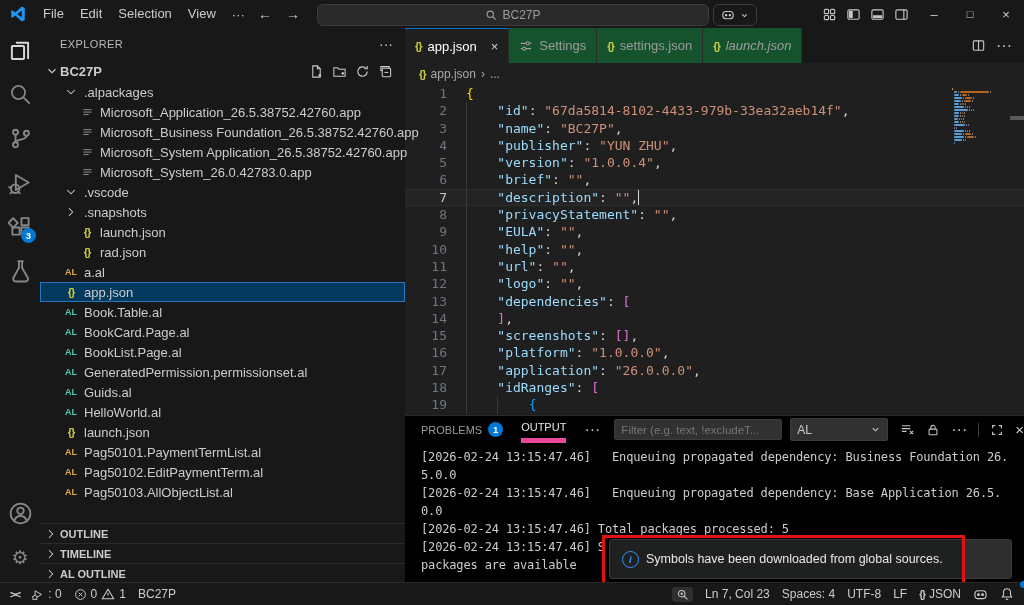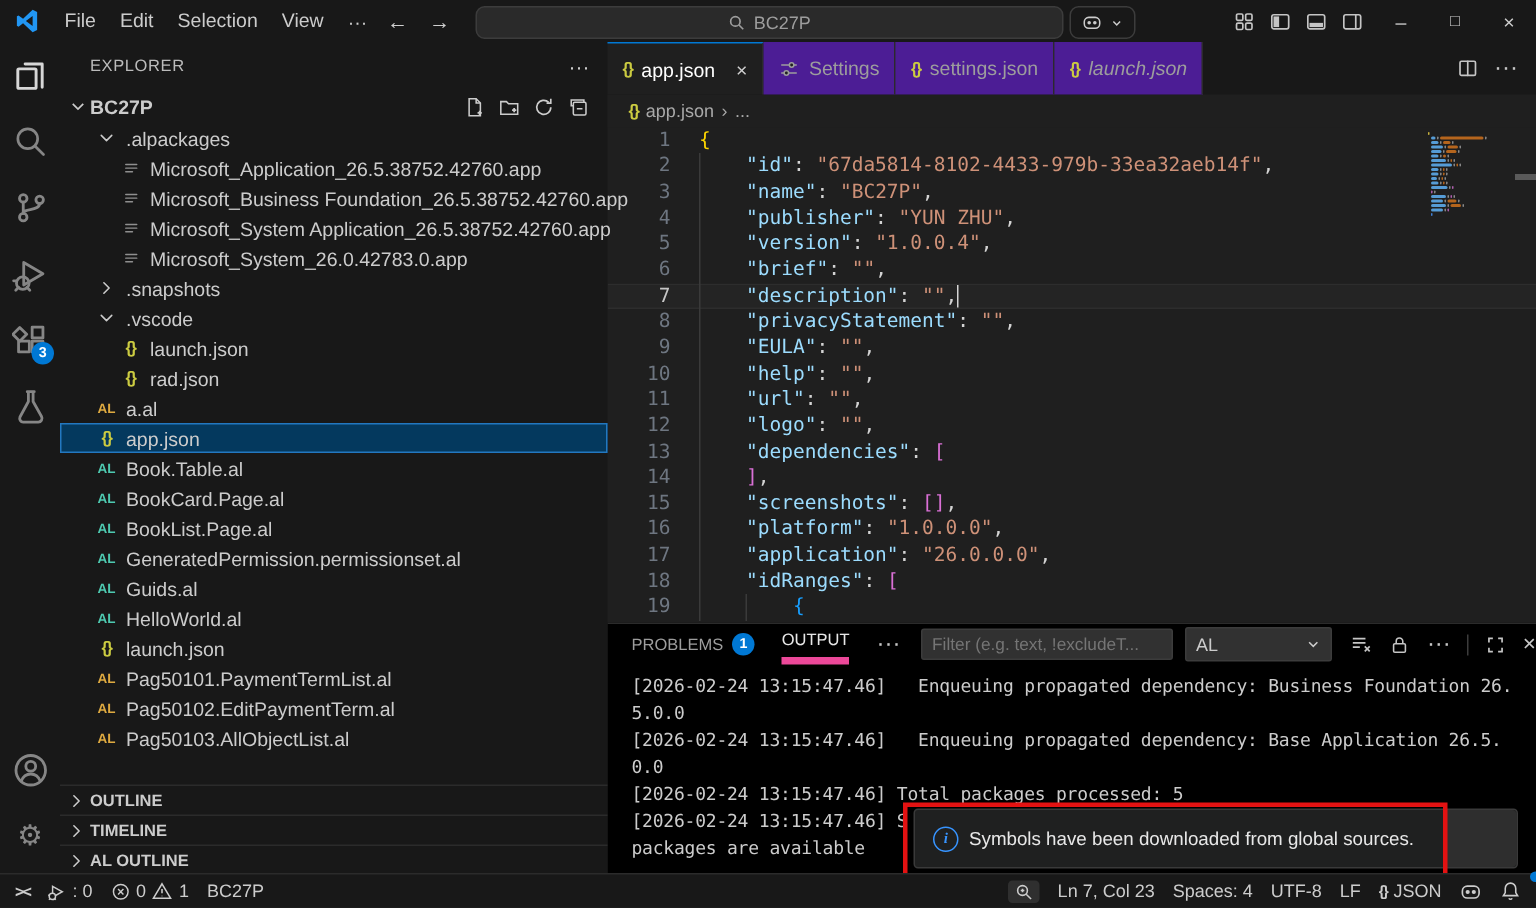--- a/index.html
+++ b/index.html
@@ -46,21 +46,21 @@
   .al-g{color:#4ec9b0;} .al-a{color:#dda940;}
   .applines{color:#8f8f8f;}
   .chev{color:#cccccc;}
   .sb-sections{position:absolute;bottom:0;left:0;right:0;}
   .sb-section{height:19px;display:flex;align-items:center;border-top:1px solid #2b2b2b;font-size:11px;font-weight:bold;
     color:#cccccc;padding-left:4px;gap:2px;}
 
   
   .editor{position:absolute;left:405px;top:28px;right:0;bottom:190px;background:#1f1f1f;}
   .tabbar{position:absolute;left:405px;top:28px;right:0;height:35px;background:#181818;display:flex;z-index:15;}
-  .tab{height:35px;display:flex;align-items:center;padding:0 10px;font-size:13px;color:#9d9d9d;background:#4c1d95;
+  .tab{height:35px;display:flex;align-items:center;padding:0 10px;font-size:13px;color:#9d9d9d;background:#14532d;
     border-right:1px solid #2b2b2b;gap:6px;box-sizing:border-box;}
   .tab.active{background:#1f1f1f;color:#ffffff;border-top:1px solid #0078d4;}
   .tab.preview .lbl{font-style:italic;}
   .tab .close{margin-left:8px;font-size:13px;color:#cfcfcf;}
   .tab-actions{margin-left:auto;display:flex;align-items:center;gap:10px;padding-right:12px;color:#c5c5c5;}
   .breadcrumb{position:absolute;left:405px;top:63px;right:0;height:22px;display:flex;align-items:center;padding-left:14px;
     font-size:12px;color:#a9a9a9;gap:5px;background:#1f1f1f;z-index:14;}
 
   .code{position:absolute;left:405px;top:85px;right:0;height:330px;font-family:"DejaVu Sans Mono",monospace;
     font-size:13px;line-height:17.3px;z-index:5;}
@@ -310,32 +310,32 @@
             <svg width="13" height="13" viewBox="0 0 16 16" fill="none" stroke="currentColor" stroke-width="1.2" stroke-linecap="round" stroke-linejoin="round">
               <path d="M3.5 4.5h9M3.5 7.5h9M3.5 10.5h5.5"></path>
             </svg>
           </span>
         </span>
         <span>Microsoft_System_26.0.42783.0.app</span>
       </div>
       <div class="tree-row " style="padding-left:22px">
         <span class="ic chev">
           <svg width="14" height="14" viewBox="0 0 16 16" fill="none" stroke="currentColor" stroke-width="1.2" stroke-linecap="round" stroke-linejoin="round">
+            <path d="M4 6l4 4 4-4"></path>
+          </svg>
+        </span>
+        <span>.vscode</span>
+      </div>
+      <div class="tree-row " style="padding-left:22px">
+        <span class="ic chev">
+          <svg width="14" height="14" viewBox="0 0 16 16" fill="none" stroke="currentColor" stroke-width="1.2" stroke-linecap="round" stroke-linejoin="round">
             <path d="M6 4l4 4-4 4"></path>
           </svg>
         </span>
         <span>.snapshots</span>
-      </div>
-      <div class="tree-row " style="padding-left:22px">
-        <span class="ic chev">
-          <svg width="14" height="14" viewBox="0 0 16 16" fill="none" stroke="currentColor" stroke-width="1.2" stroke-linecap="round" stroke-linejoin="round">
-            <path d="M4 6l4 4 4-4"></path>
-          </svg>
-        </span>
-        <span>.vscode</span>
       </div>
       <div class="tree-row " style="padding-left:38px">
         <span class="ic">
           <span class="json-ic">{}</span>
         </span>
         <span>launch.json</span>
       </div>
       <div class="tree-row " style="padding-left:38px">
         <span class="ic">
           <span class="json-ic">{}</span>

